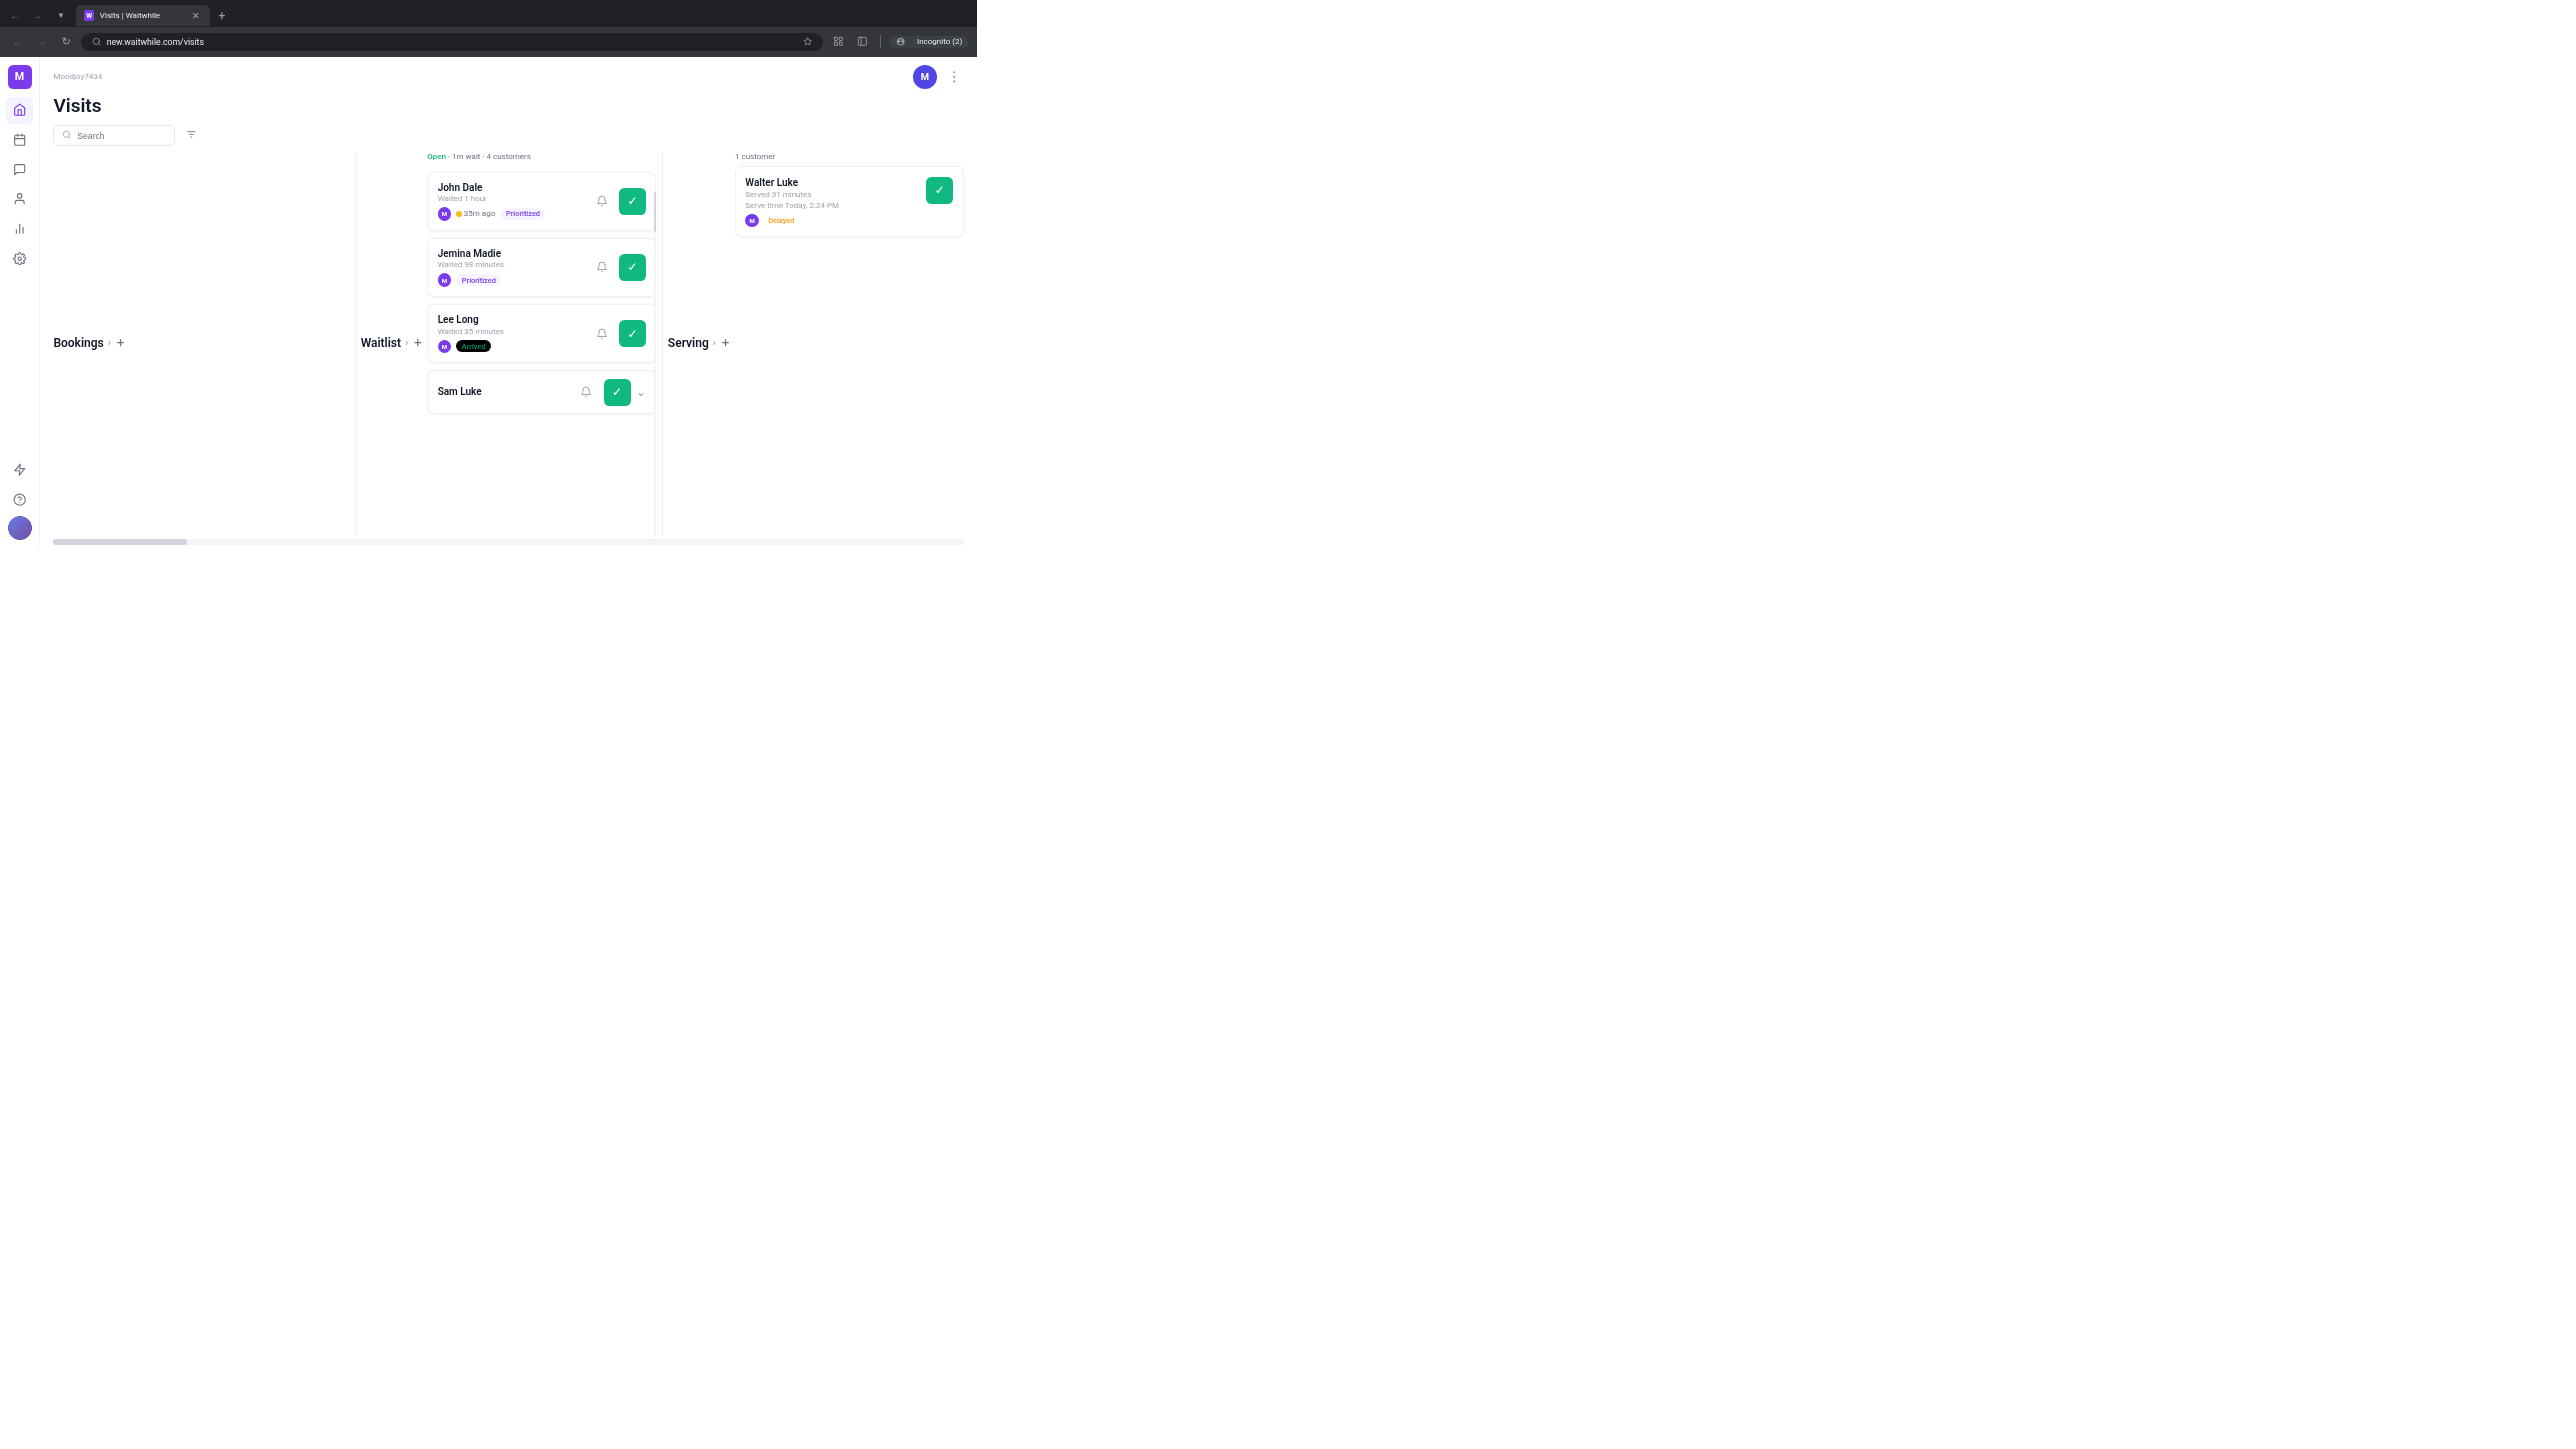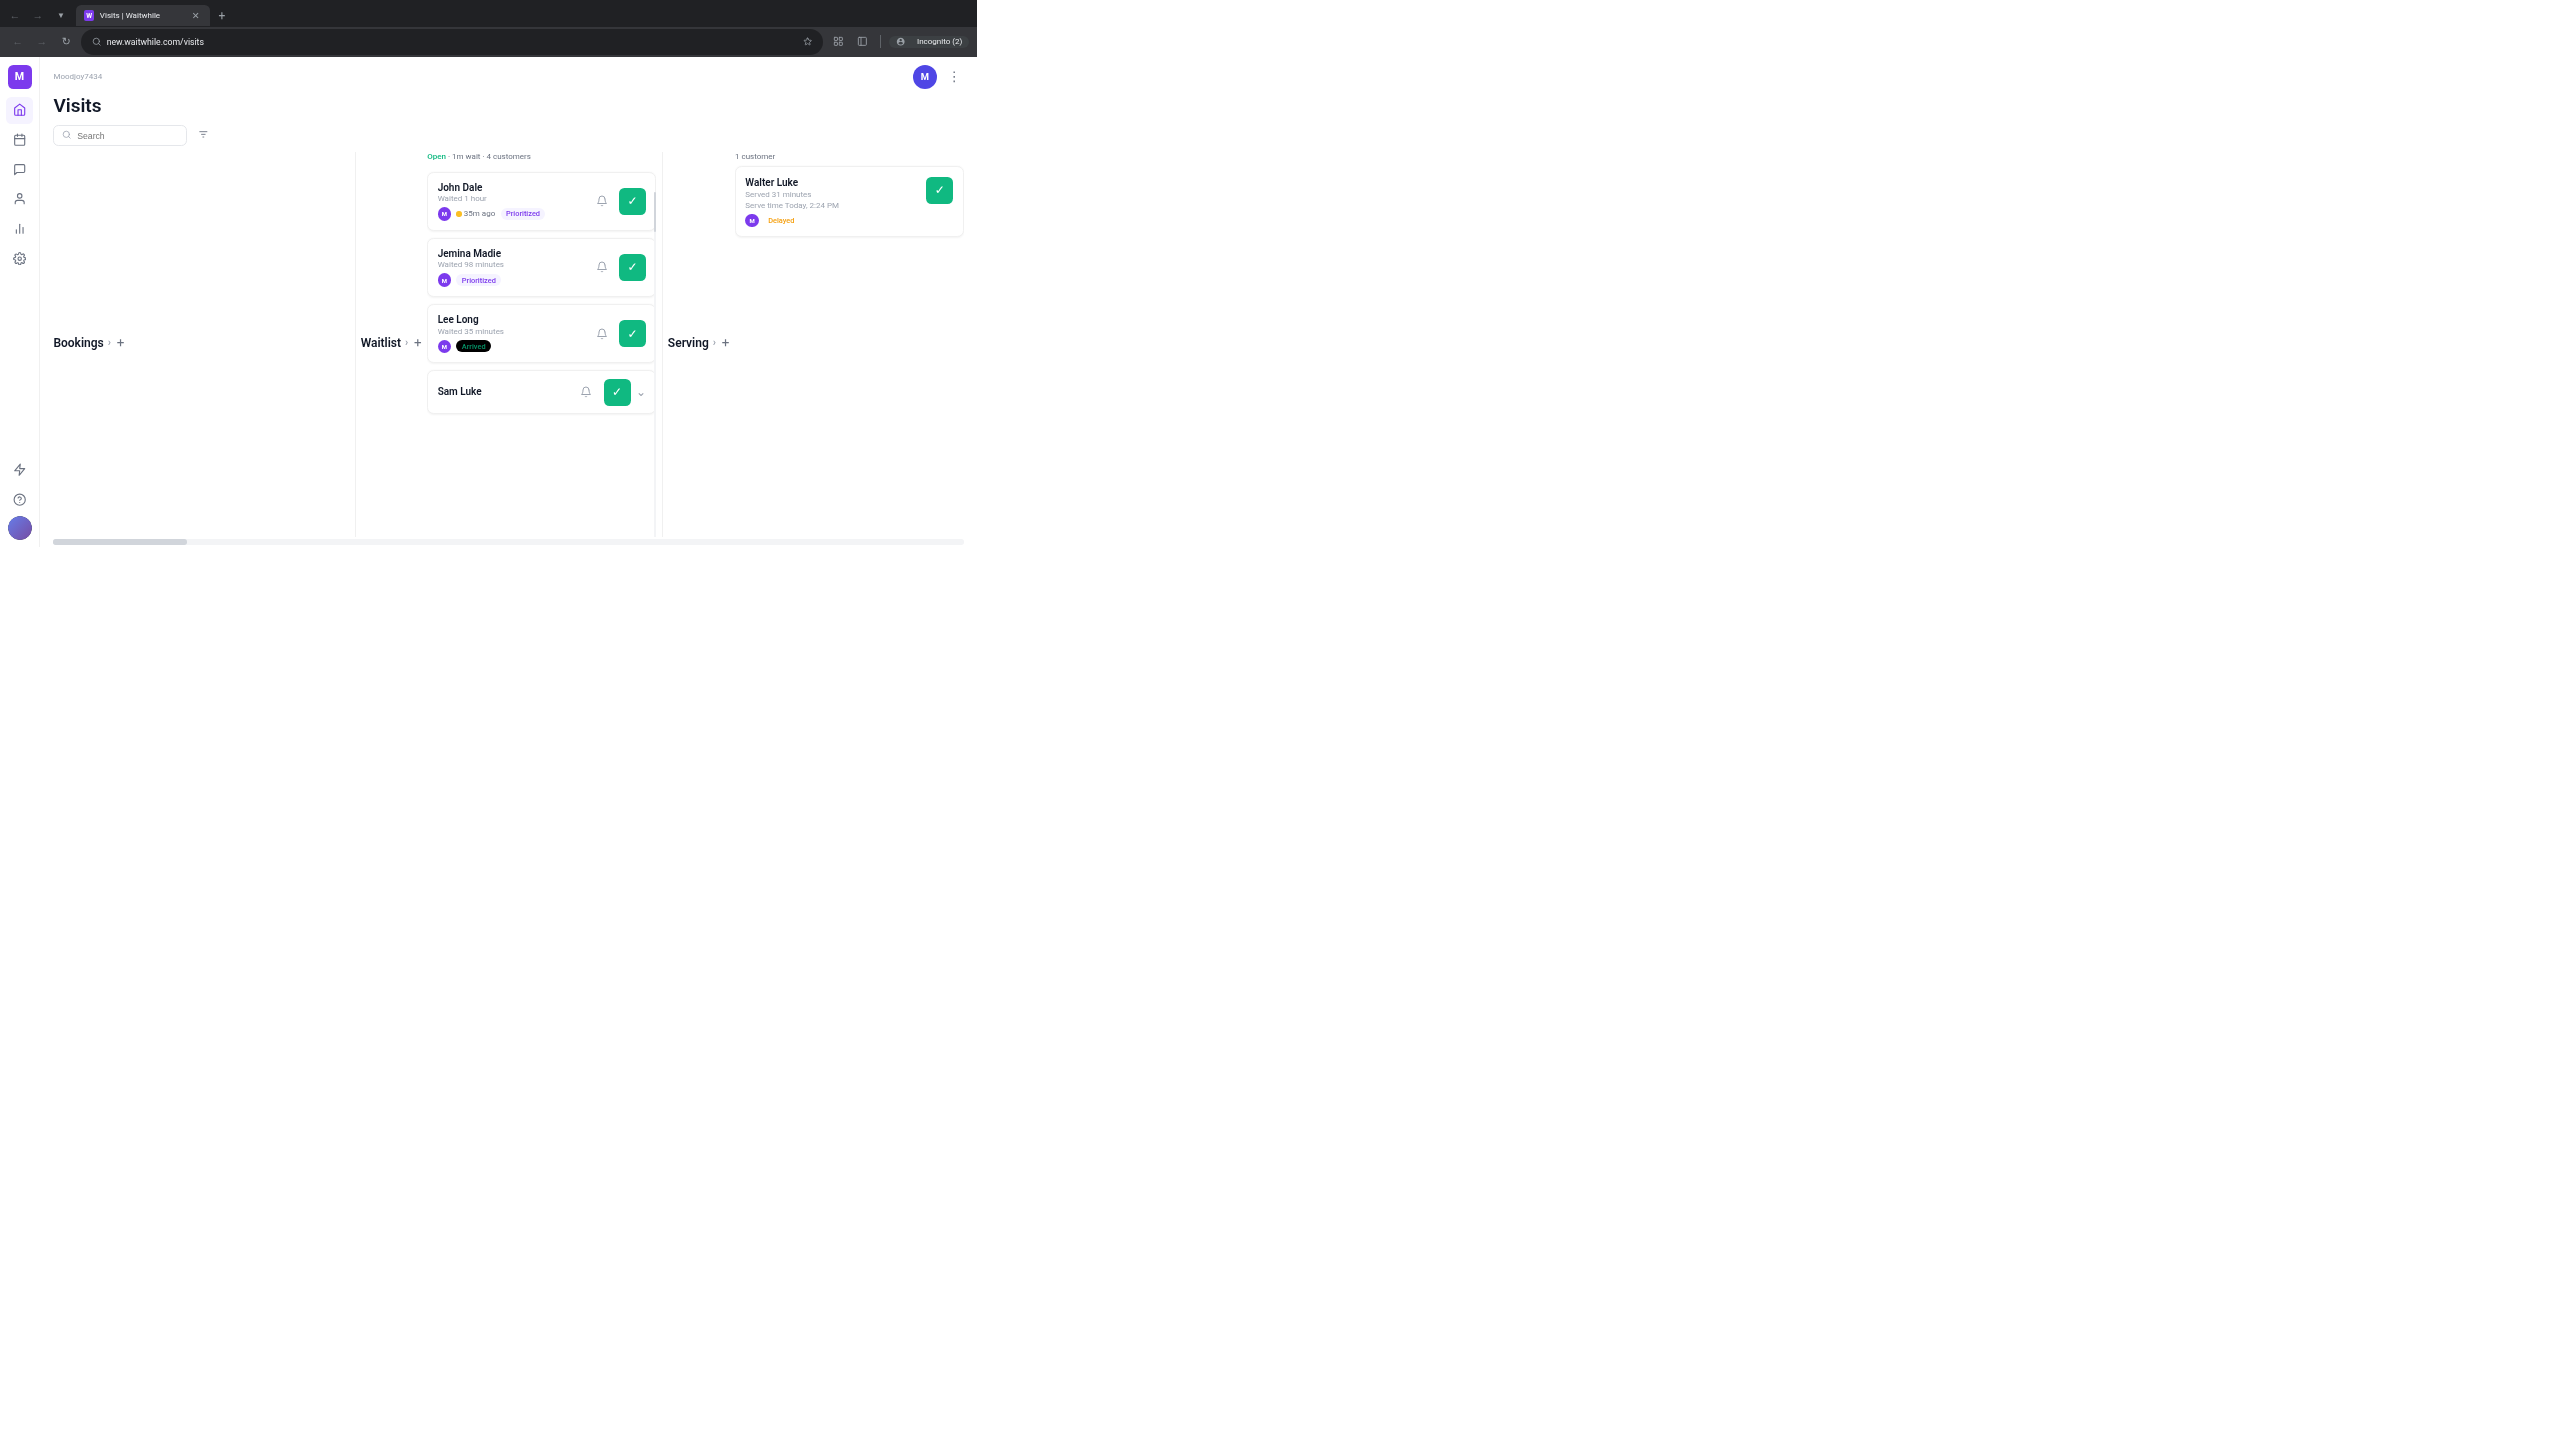--- a/index.html
+++ b/index.html
@@ -93,21 +93,21 @@
     }
     .nav-btn.disabled { color: #5f6368; }
     .address-bar {
       flex: 1;
       background: #202124;
       border-radius: 13.4px;
       padding: 2.7px 10.7px;
       display: flex;
       align-items: center;
       gap: 5.4px;
-      height: 26px;
+      height: 18px;
     }
     .address-text {
       color: #e8eaed;
       font-size: 8.7px;
       flex: 1;
     }
     .nav-extras {
       display: flex;
       align-items: center;
       gap: 5.4px;
@@ -250,21 +250,21 @@
       align-items: center;
       gap: 8px;
     }
     .search-input-wrap {
       display: flex;
       align-items: center;
       gap: 5.4px;
       border: 0.7px solid #e5e7eb;
       border-radius: 5.4px;
       padding: 4px 8px;
-      width: 134px;
+      width: 122px;
       background: #fff;
     }
     .search-input {
       border: none;
       outline: none;
       font-size: 8.7px;
       color: #374151;
       background: transparent;
       width: 100%;
     }

